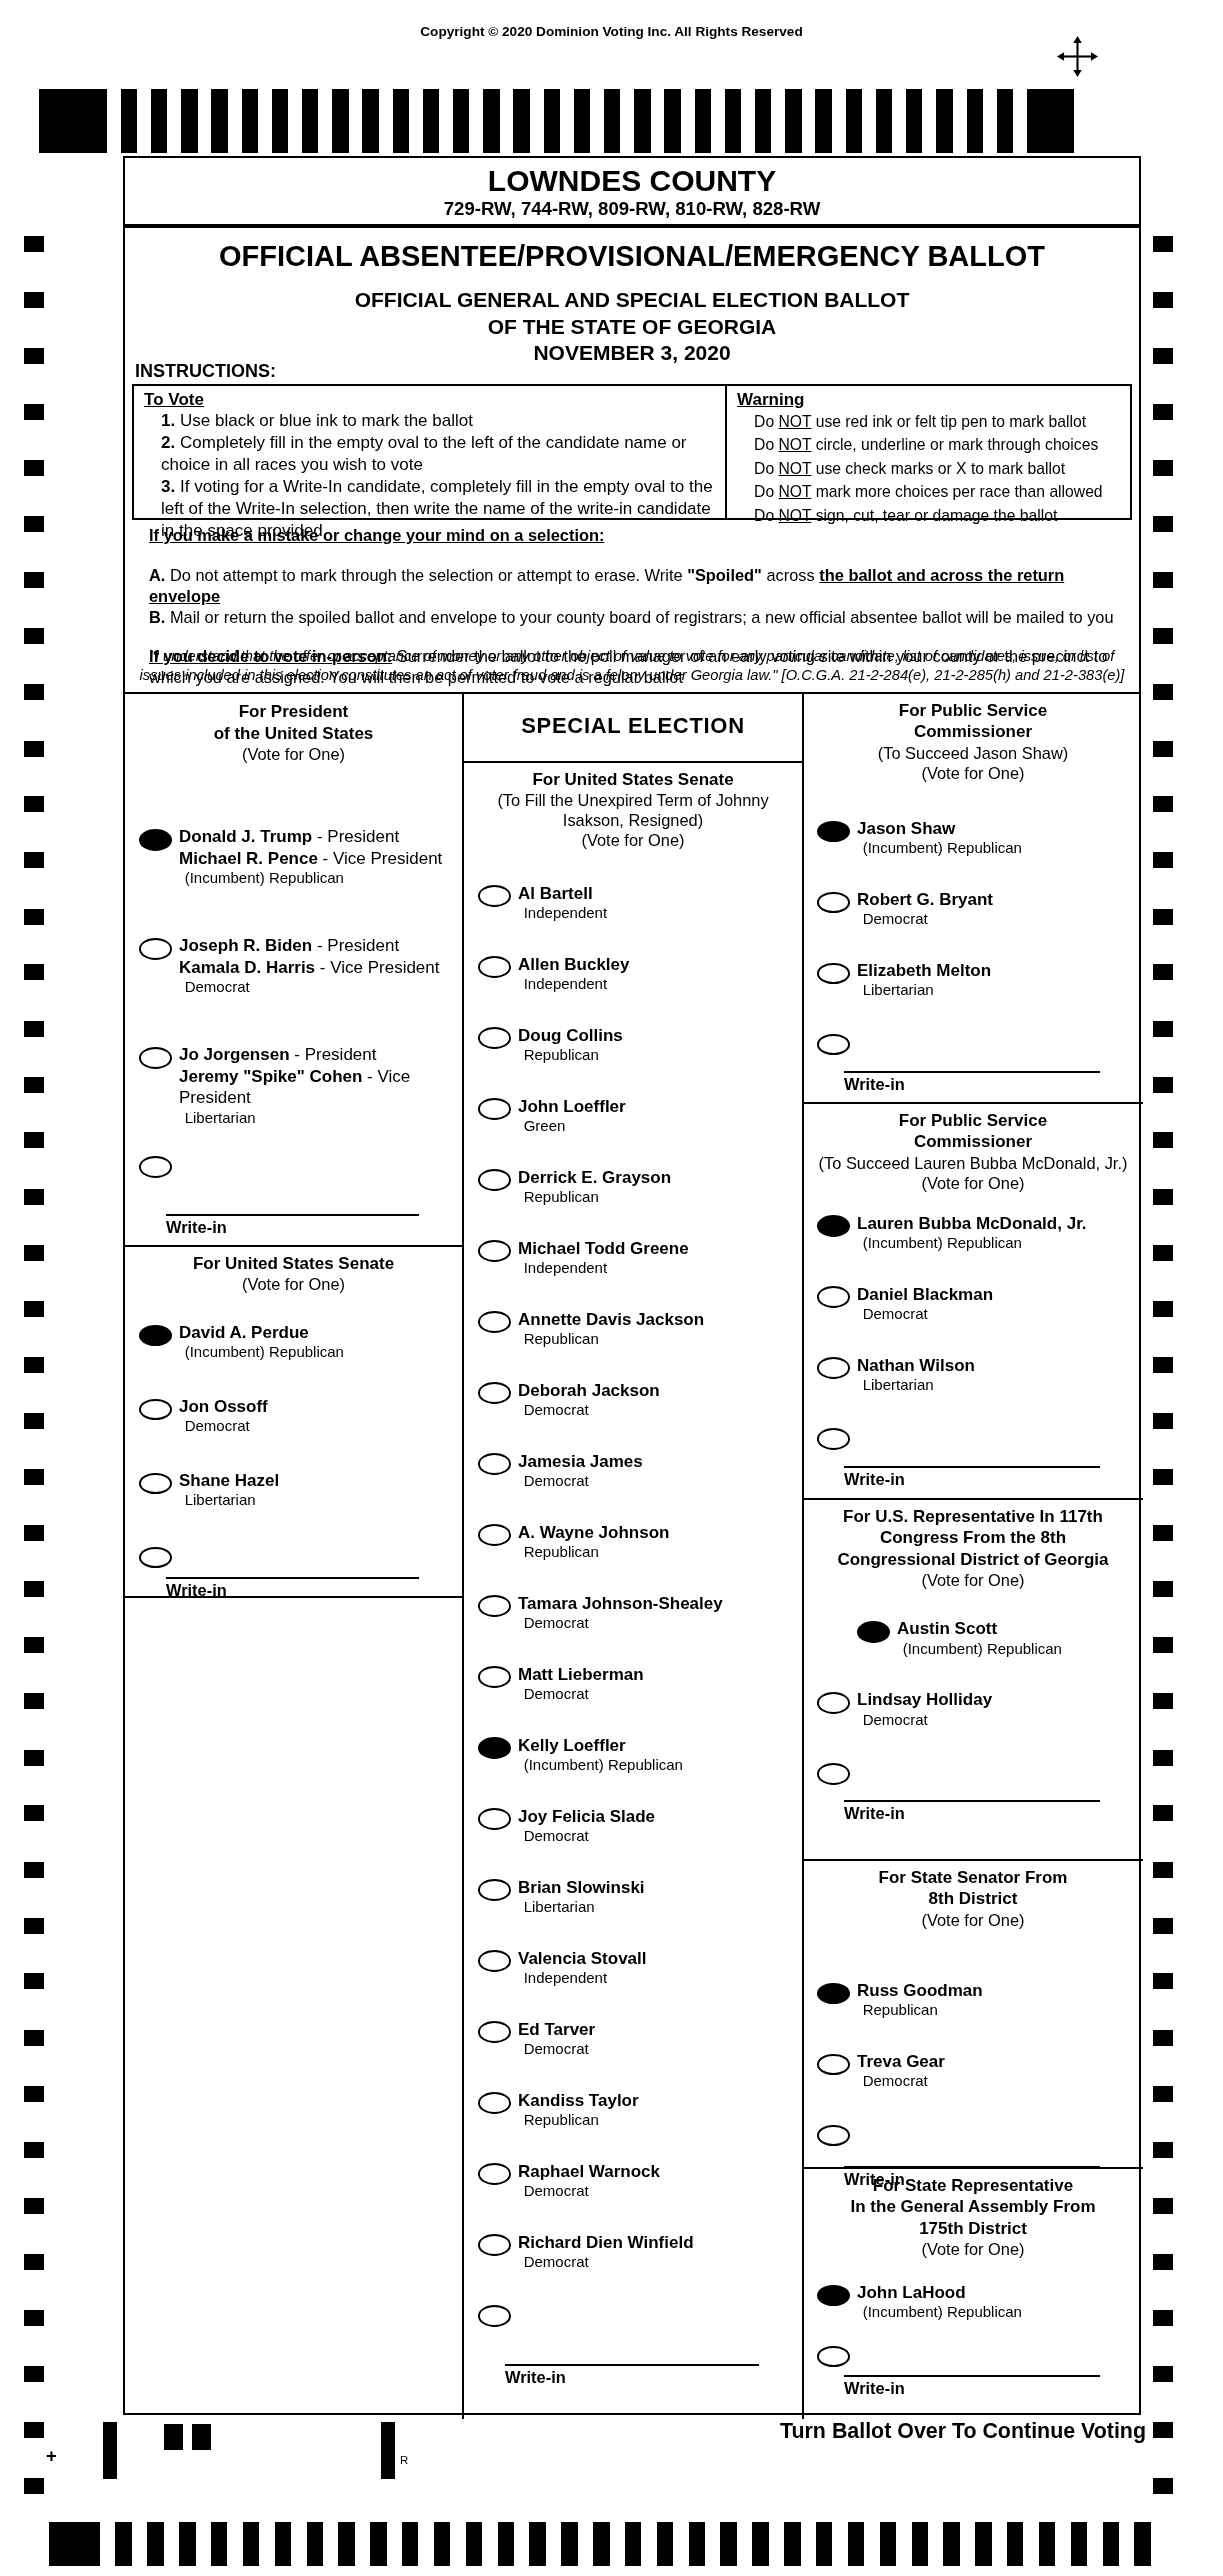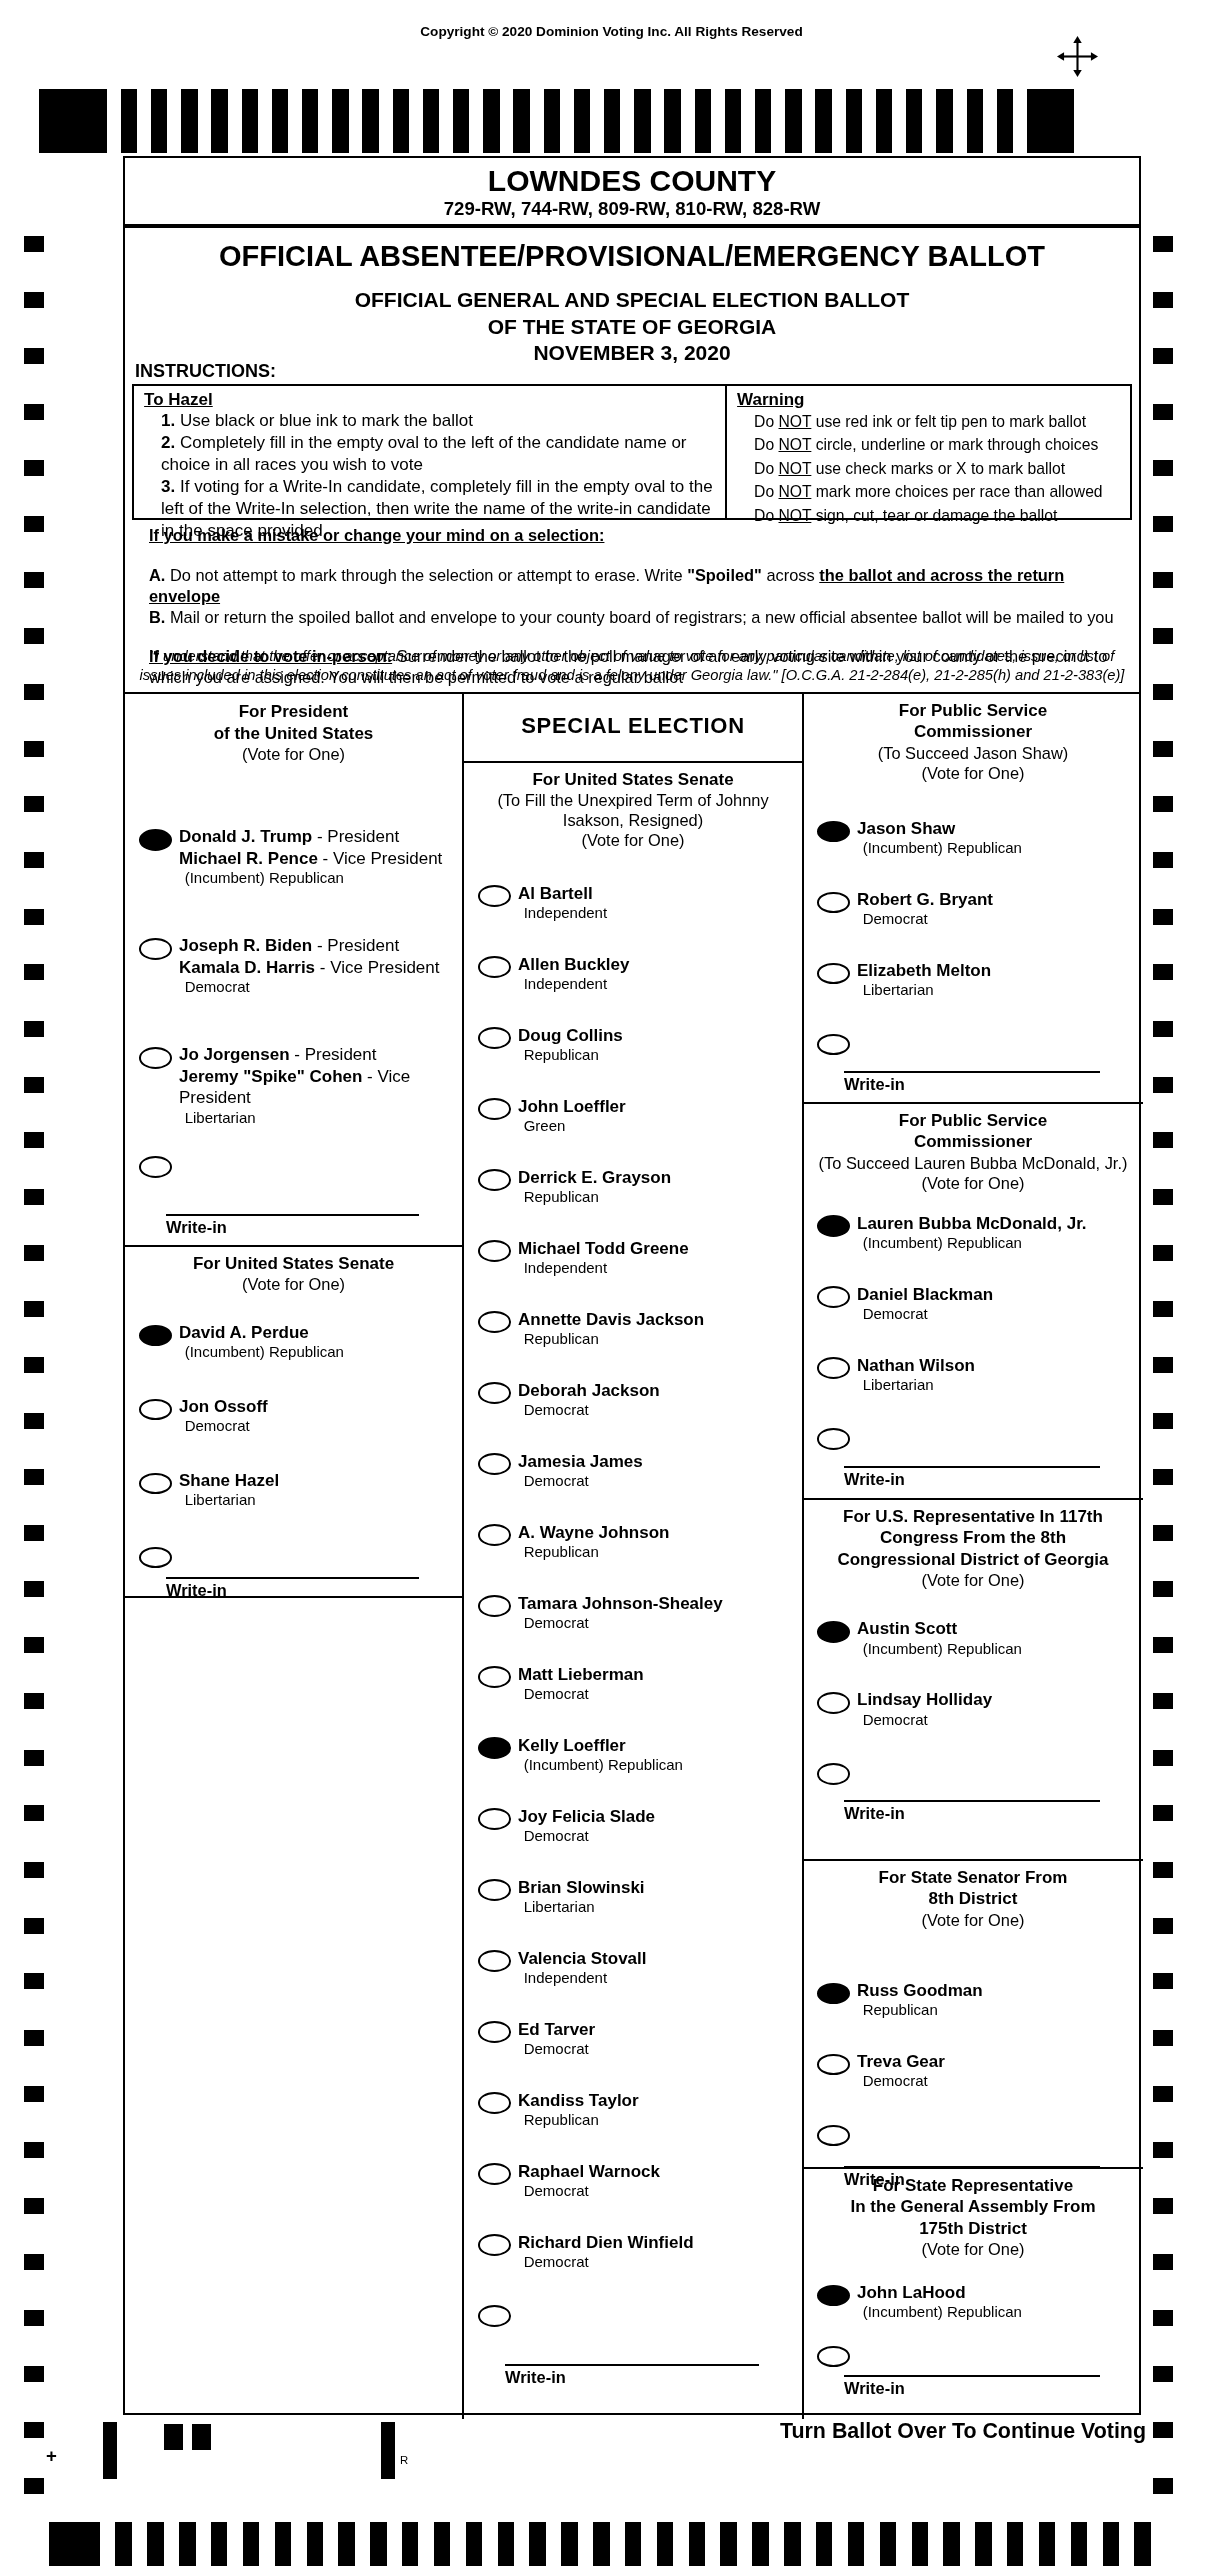--- a/index.html
+++ b/index.html
@@ -150,21 +150,21 @@
     <div class="ballot-subtitle">
       <div>OFFICIAL GENERAL AND SPECIAL ELECTION BALLOT</div>
       <div>OF THE STATE OF GEORGIA</div>
       <div>NOVEMBER 3, 2020</div>
     </div>
 
     <div class="instructions-label">INSTRUCTIONS:</div>
 
     <div class="instr-box">
       <div class="instr-left">
-        <div class="instr-title">To Hazel</div>
+        <div class="instr-title">To Vote</div>
         <div>
             <div class="instr-item"><span style="font-weight: bold;">1.</span><span> Use black or blue ink to mark the ballot</span></div>
             <div class="instr-item"><span style="font-weight: bold;">2.</span><span> Completely fill in the empty oval to the left of the candidate name or choice in all races you wish to vote</span></div>
             <div class="instr-item"><span style="font-weight: bold;">3.</span><span> If voting for a Write-In candidate, completely fill in the empty oval to the left of the Write-In selection, then write the name of the write-in candidate in the space provided</span></div>
           </div>
       </div>
       <div class="instr-right">
         <div class="instr-title">Warning</div>
         <div>
             <div class="instr-item"><span>Do </span><span style="text-decoration: underline;">NOT</span><span> use red ink or felt tip pen to mark ballot</span></div>
@@ -488,21 +488,21 @@
               <div class="writein-label">Write-in</div>
             </div>
           </div>
           <div class="contest bt" style="top: 804px;">
             <div class="c-header" style="padding-top: 5.7px; margin-bottom: 27px;">
               <div class="c-title">For U.S. Representative In 117th</div>
               <div class="c-title">Congress From the 8th</div>
               <div class="c-title">Congressional District of Georgia</div>
               <div class="c-vote">(Vote for One)</div>
             </div>
-            <div class="cand" style="height: 71px;">
+            <div class="cand" style="height: 71px; margin-left: 40px;">
               <div class="oval filled"></div>
               <div class="cand-text">
                 <div class="name"><span>Austin Scott</span></div>
                 <div class="party"><span class="inc">(Incumbent)</span><span> Republican</span></div>
               </div>
             </div>
             <div class="cand" style="height: 71px;">
               <div class="oval"></div>
               <div class="cand-text">
                 <div class="name"><span>Lindsay Holliday</span></div>

